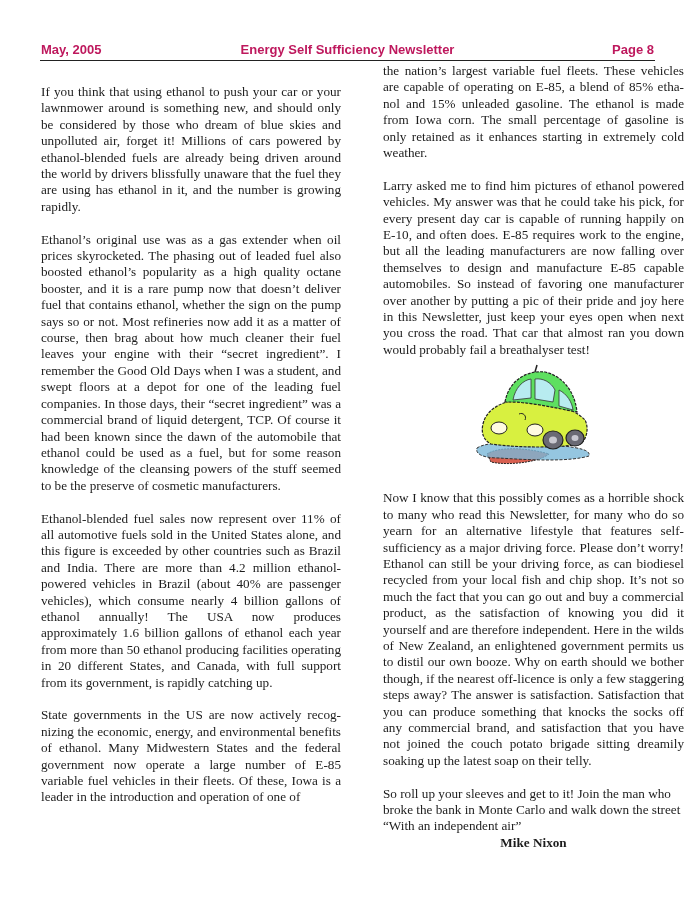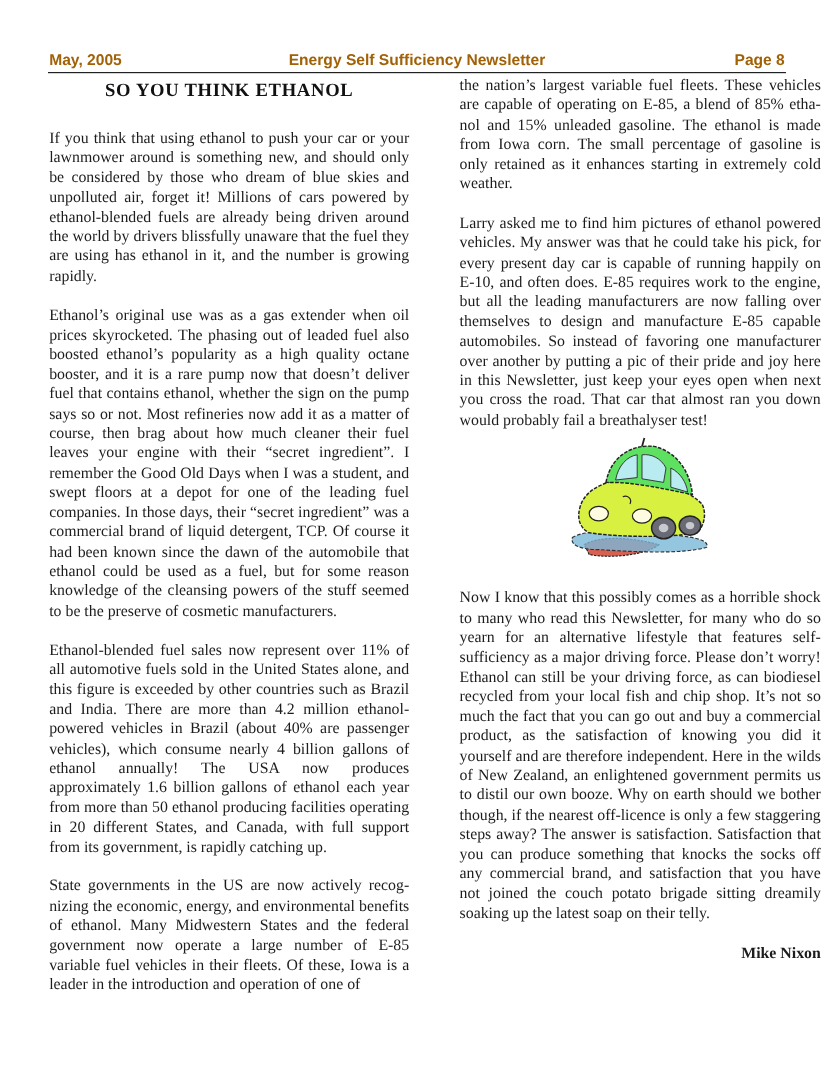--- a/index.html
+++ b/index.html
@@ -17,21 +17,21 @@
   .header {
     position: absolute;
     left: 40px;
     top: 42px;
     width: 615px;
     height: 18px;
     font-family: "Liberation Sans", sans-serif;
     font-weight: bold;
     font-size: 13px;
     line-height: 16px;
-    color: #a16207;
+    color: #be185d;
   }
   .header .date { position: absolute; left: 1px; top: 0; }
   .header .title { position: absolute; left: 0; right: 0; top: 0; text-align: center; }
   .header .page { position: absolute; right: 1px; top: 0; }
   .rule {
     position: absolute;
     left: 40px;
     top: 60px;
     width: 615px;
     height: 0;
@@ -59,42 +59,41 @@
     font-size: 15.5px;
     line-height: 20px;
     letter-spacing: 0.6px;
     text-align: center;
     margin: 3px 0 21px 0;
     color: #111;
   }
   .article-title span { display: block; }
   .author {
     font-weight: bold;
-    text-align: right;
+    text-align: center;
   }
   .car-figure {
     width: 130px;
     height: 110px;
     margin: 4px auto 18px auto;
     display: block;
   }
 </style>
 </head>
 <body>
 
 <div class="header">
   <span class="date">May, 2005</span>
   <span class="title">Energy Self Sufficiency Newsletter</span>
   <span class="page">Page 8</span>
 </div>
 <div class="rule"></div>
 
 <div class="col left">
   <h1 class="article-title">
-    <span>SO YOU THINK ETHANOL</span>
   </h1>
   <p>If you think that using ethanol to push your car or your lawnmower around is something new, and should only be considered by those who dream of blue skies and unpolluted air, forget it!  Millions of cars powered by ethanol-blended fuels are already being driven around the world by drivers blissfully unaware that the fuel they are using has ethanol in it, and the number is growing rapidly.</p>
   <p>Ethanol’s original use was as a gas extender when oil prices skyrocketed. The phasing out of leaded fuel also boosted ethanol’s popularity as a high quality octane booster, and it is a rare pump now that doesn’t deliver fuel that contains ethanol, whether the sign on the pump says so or not.  Most refineries now add it as a matter of course, then brag about how much cleaner their fuel leaves your engine with their “secret ingre­dient”.  I remember the Good Old Days when I was a student, and swept floors at a depot for one of the leading fuel companies.  In those days, their “secret ingredient” was a commercial brand of liquid deter­gent, TCP.  Of course it had been known since the dawn of the automobile that ethanol could be used as a fuel, but for some reason knowledge of the cleans­ing powers of the stuff seemed to be the preserve of cosmetic manufacturers.</p>
   <p>Ethanol-blended fuel sales now represent over 11% of all automotive fuels sold in the United States alone, and this figure is exceeded by other countries such as Brazil and India. There are more than 4.2 million etha­nol-powered vehicles in Brazil (about 40% are pas­senger vehicles), which consume nearly 4 billion gal­lons of ethanol annually!  The USA now produces approximately 1.6 billion gallons of ethanol each year from more than 50 ethanol producing facilities oper­ating in 20 different States, and Canada, with full sup­port from its government, is rapidly catching up.</p>
   <p style="margin-bottom:0">State governments in the US are now actively recog­nizing the economic, energy, and environmental ben­efits of ethanol. Many Midwestern States and the fed­eral government now operate a large number of E-85 variable fuel vehicles in their fleets.  Of these, Iowa is a leader in the introduction and operation of one of</p>
 </div>
 
 <div class="col right">
   <p>the nation’s largest variable fuel fleets. These vehicles are capable of operating on E-85, a blend of 85% etha­nol and 15% unleaded gasoline. The ethanol is made from Iowa corn. The small percentage of gasoline is only retained as it enhances starting in extremely cold weather.</p>
   <p style="margin-bottom:0">Larry asked me to find him pictures of ethanol pow­ered vehicles.  My answer was that he could take his pick, for every present day car is capable of running happily on E-10, and often does.  E-85 requires work to the engine, but all the leading manufacturers are now falling over themselves to design and manufac­ture E-85 capable automobiles.  So instead of favor­ing one manufacturer over another by putting a pic of their pride and joy here in this Newsletter, just keep your eyes open when next you cross the road.  That car that almost ran you down would probably fail a breathalyser test!</p>
@@ -119,14 +118,15 @@
     <ellipse cx="66" cy="68" rx="8" ry="6" fill="#fffbe0" stroke="#222" stroke-width="1"></ellipse>
     <path d="M50 52 C54 50, 58 54, 56 58" fill="none" stroke="#222" stroke-width="1"></path>
 
     <ellipse cx="84" cy="78" rx="10" ry="9" fill="#6a6a74" stroke="#222" stroke-width="1.2"></ellipse>
     <ellipse cx="106" cy="76" rx="9" ry="8" fill="#6a6a74" stroke="#222" stroke-width="1.2"></ellipse>
     <ellipse cx="84" cy="78" rx="4" ry="3.5" fill="#c8c8d0"></ellipse>
     <ellipse cx="106" cy="76" rx="3.5" ry="3" fill="#c8c8d0"></ellipse>
   </svg>
 
   <p>Now I know that this possibly comes as a horrible shock to many who read this Newsletter, for many who do so yearn for an alternative lifestyle that fea­tures self-sufficiency as a major driving force.  Please don’t worry!  Ethanol can still be your driving force, as can biodiesel recycled from your local fish and chip shop.  It’s not so much the fact that you can go out and buy a commercial product, as the satisfaction of knowing you did it yourself and are therefore inde­pendent.  Here in the wilds of New Zealand, an en­lightened government permits us to distil our own booze.  Why on earth should we bother though, if the nearest off-licence is only a few staggering steps away?  The answer is satisfaction.  Satisfaction that you can produce something that knocks the socks off any com­mercial brand, and satisfaction that you have not joined the couch potato brigade sitting dreamily soak­ing up the latest soap on their telly.</p>
+  <p class="last" style="margin-bottom:0">So roll up your sleeves and get to it!  Join the man who broke the bank in Monte Carlo and walk down the street “With an independent air”</p>
   <div class="author">Mike Nixon</div>
 </div>
 
 </body></html>

